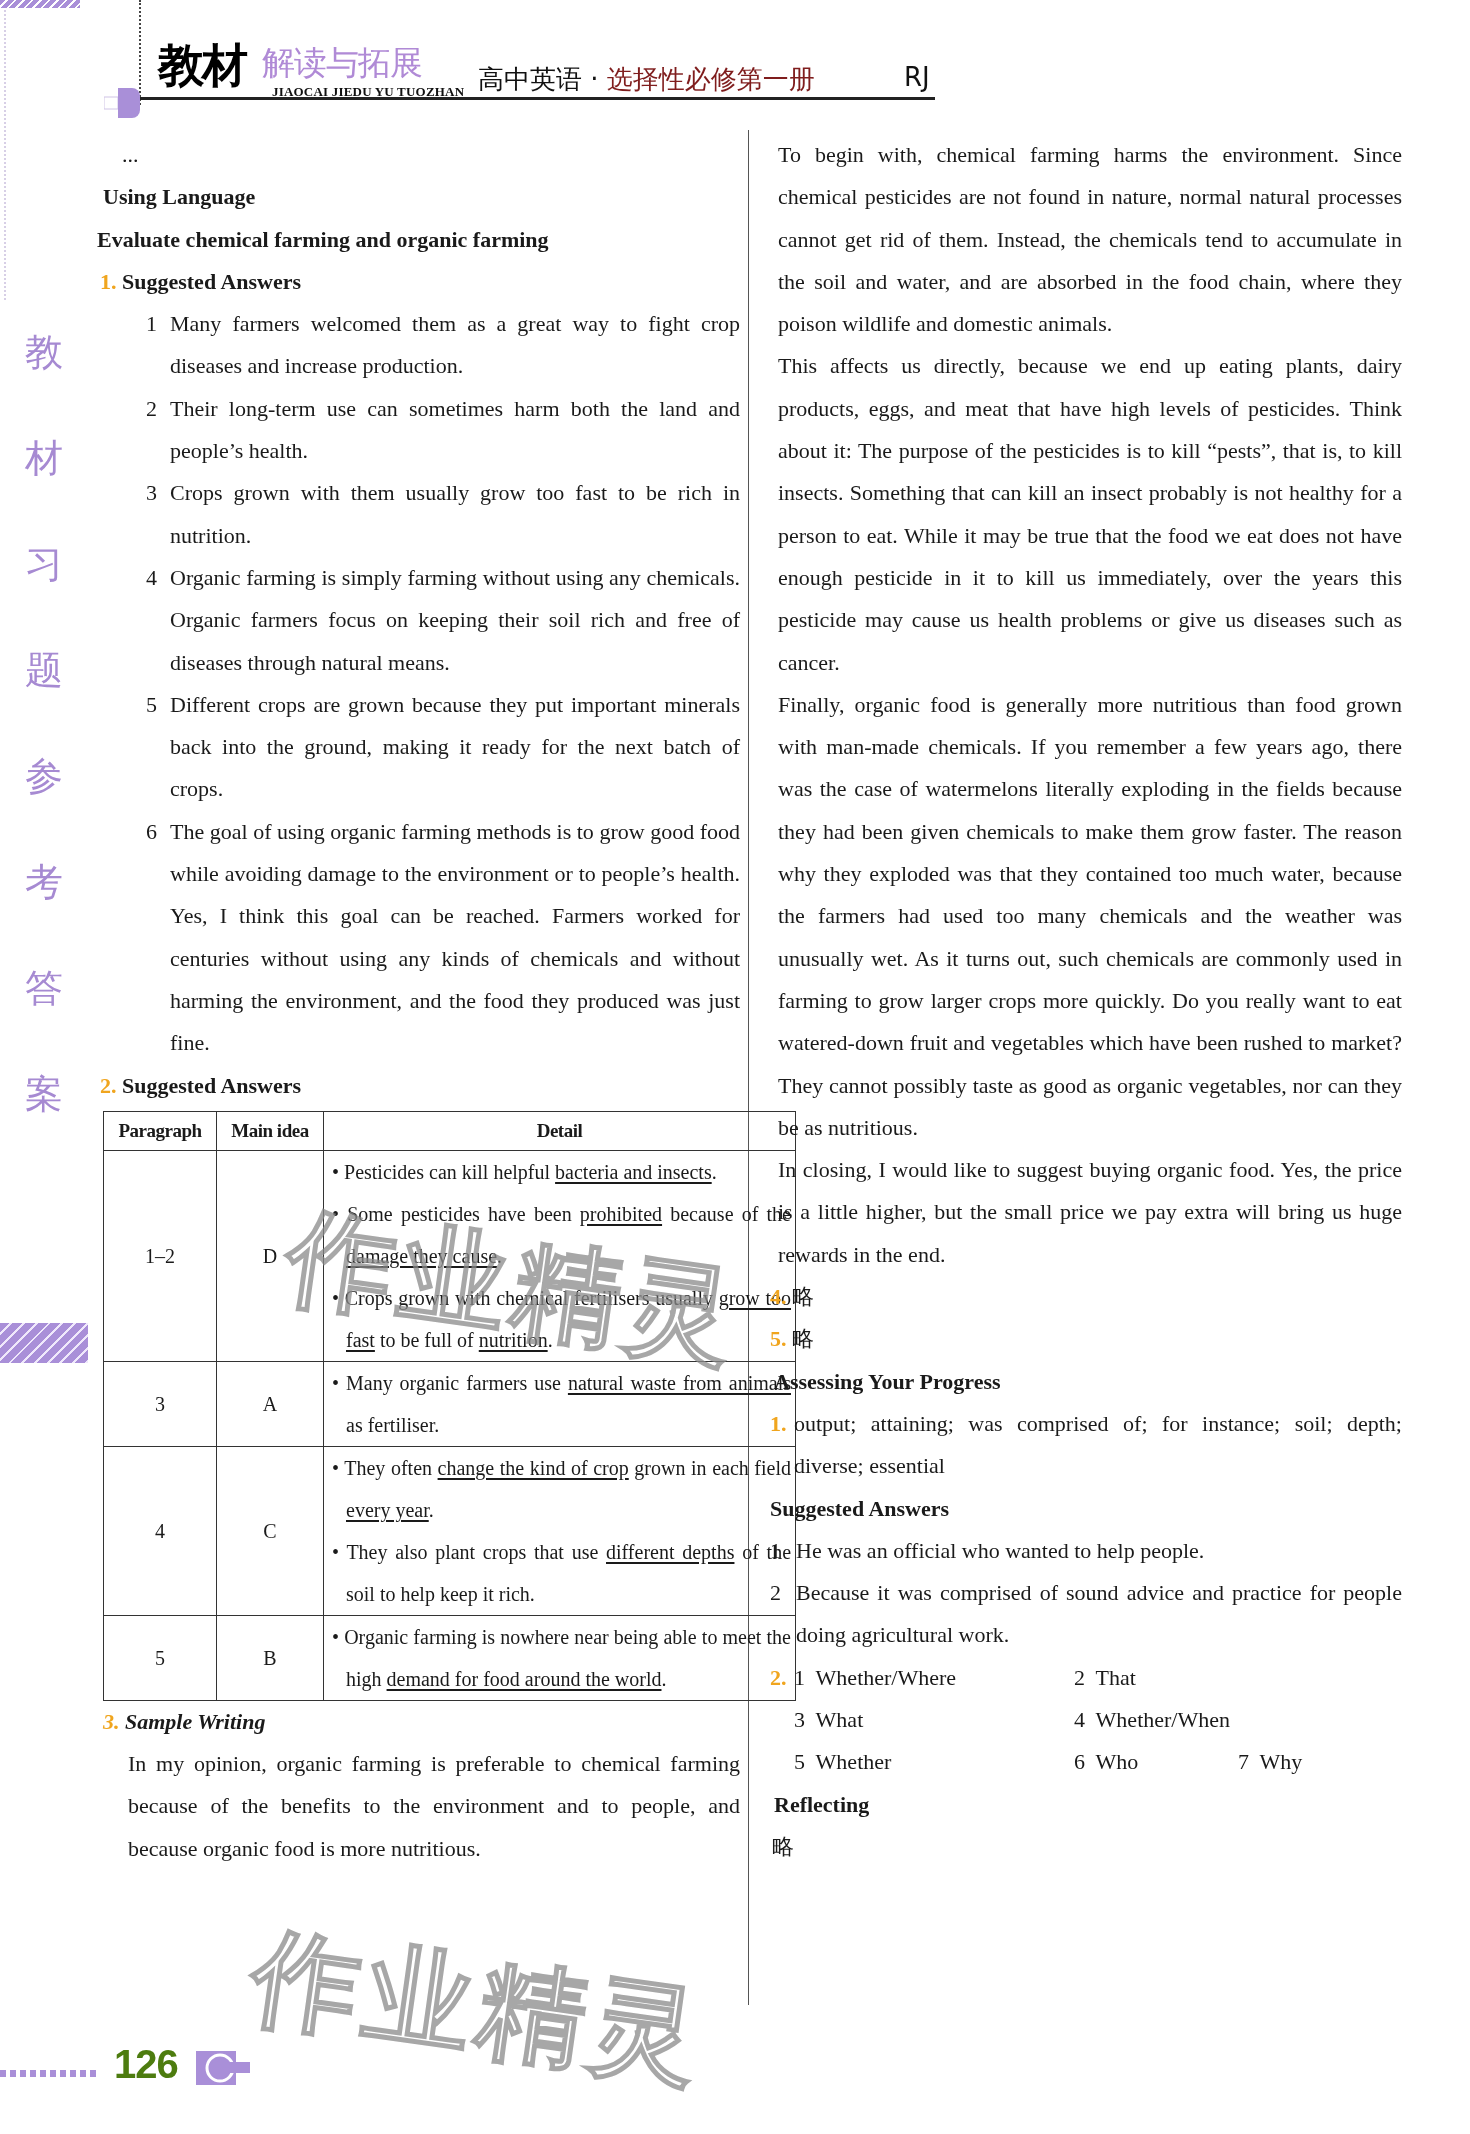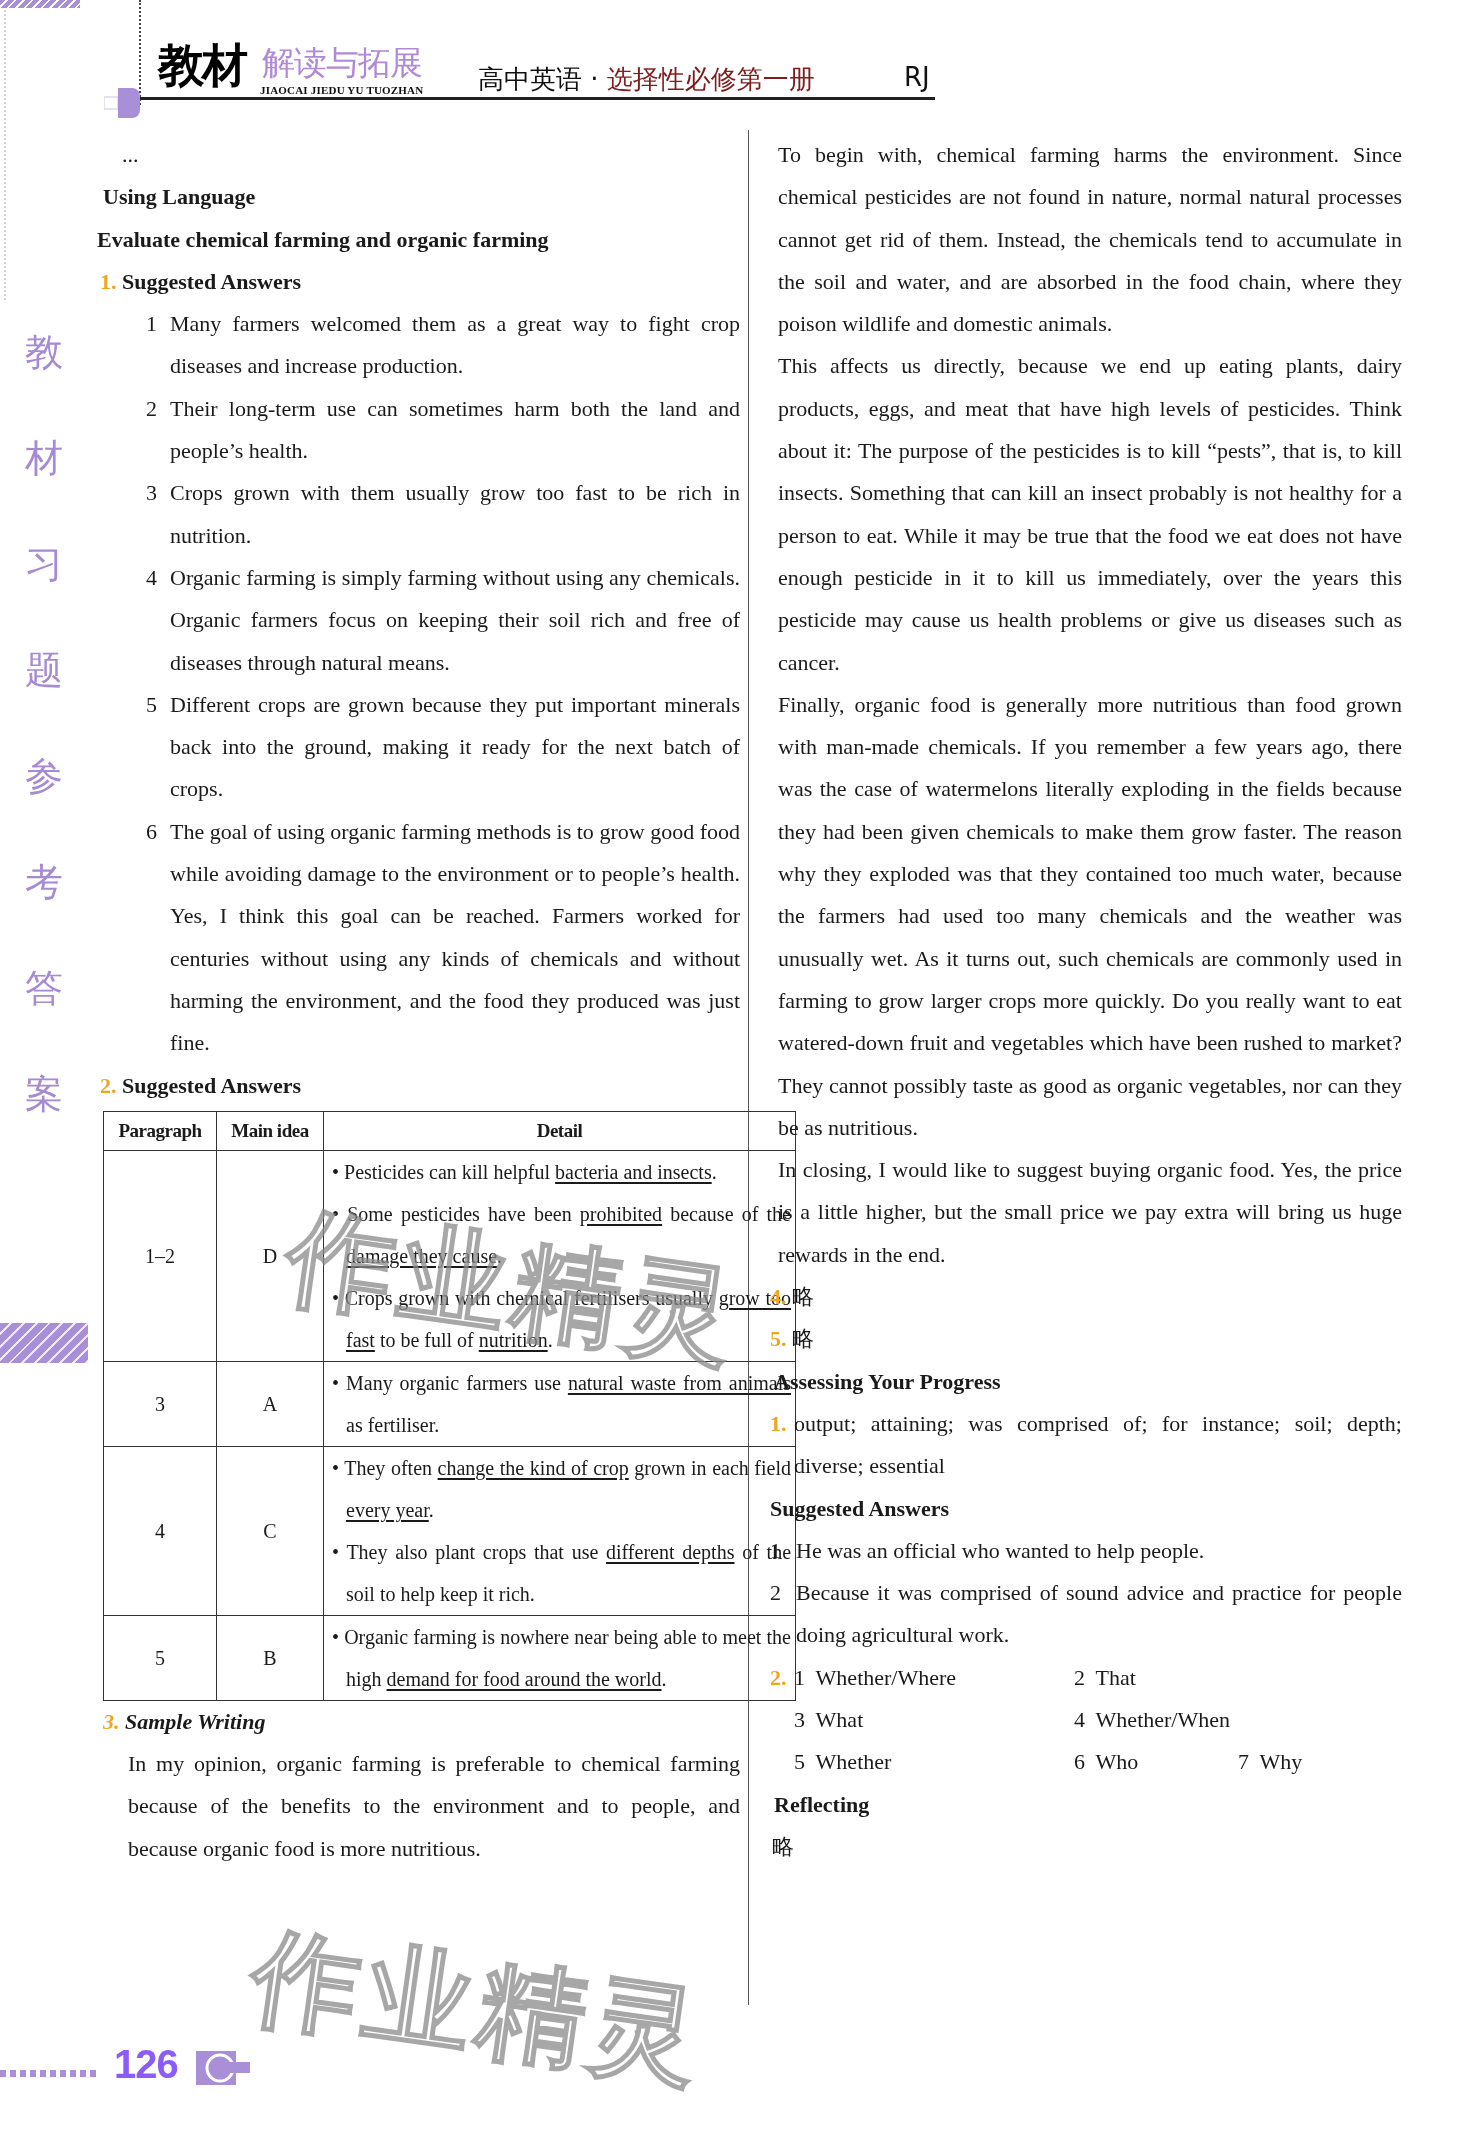--- a/index.html
+++ b/index.html
@@ -9,21 +9,21 @@
   
   .corner-hatch { left:0; top:0; width:80px; height:8px;
     background:repeating-linear-gradient(135deg,#a98fd8 0 4px,#ffffff 4px 6px); }
   .header-vline { left:139px; top:0; width:0; height:105px; border-left:2px dotted #444; }
   .header-rule { left:140px; top:97px; width:795px; height:3px; background:#222; }
   .header-knob { left:104px; top:88px; width:36px; height:30px; }
   .logo-main { left:158px; top:42px; font-family:"DejaVu Sans",sans-serif; font-weight:bold;
     font-size:46px; letter-spacing:-2px; color:#000000; line-height:1; }
   .logo-sub { left:262px; top:46px; font-family:"DejaVu Sans",sans-serif; font-size:33px;
     color:#b08ad6; line-height:1; letter-spacing:-1px; }
-  .logo-pinyin { left:260px; top:84px; font-family:"Liberation Serif",serif; font-size:11px;
+  .logo-pinyin { left:272px; top:84px; font-family:"Liberation Serif",serif; font-size:13px;
     font-weight:bold; color:#111; letter-spacing:0.2px; }
   .header-subject { left:478px; top:62px; font-family:"DejaVu Sans",sans-serif; font-size:26px; color:#111; }
   .header-subject .purple { color:#7f1d1d; }
   .header-rj { left:904px; top:62px; font-family:"DejaVu Sans",sans-serif; font-size:26px; color:#111; }
 
   
   .side-char { left:22px; width:44px; text-align:center; font-family:"DejaVu Sans",sans-serif;
     font-size:38px; color:#a68ad2; line-height:1; }
   .side-hatch { left:0; top:1323px; width:88px; height:40px;
     background:repeating-linear-gradient(135deg,#a98fd8 0 7px,#efe8fb 7px 9px); }
@@ -49,21 +49,21 @@
   table.ans th { font-weight:bold; font-size:19px; line-height:36px; letter-spacing:-0.5px; }
   table.ans td.c { text-align:center; }
   table.ans td.d { padding:0 4px 0 8px; text-align:justify; }
   .bullet { display:block; padding-left:14px; text-indent:-14px; }
   u { text-decoration:underline; text-underline-offset:3px; }
 
   .grid-answers { display:grid; grid-template-columns:280px 164px 120px; }
   .page-dots { left:0; top:2070px; width:100px; height:7px;
     background:repeating-linear-gradient(90deg,#a98fd8 0 6px,#ffffff 6px 10px); }
   .page-number { left:114px; top:2042px; font-family:"Liberation Sans",sans-serif;
-    font-weight:bold; font-size:40px; color:#8b5cf6; letter-spacing:-1px; }
+    font-weight:bold; font-size:40px; color:#4d7c0f; letter-spacing:-1px; }
   .page-badge { left:196px; top:2049px; width:58px; height:36px; }
 
   .watermark { pointer-events:none; font-family:"DejaVu Sans",sans-serif; font-weight:bold;
     color:transparent; -webkit-text-stroke:1.6px #8a8a8a; opacity:0.75; letter-spacing:6px; }
 </style>
 </head>
 <body>
 
 <div class="abs corner-hatch"></div>
 <div class="abs header-vline"></div>

